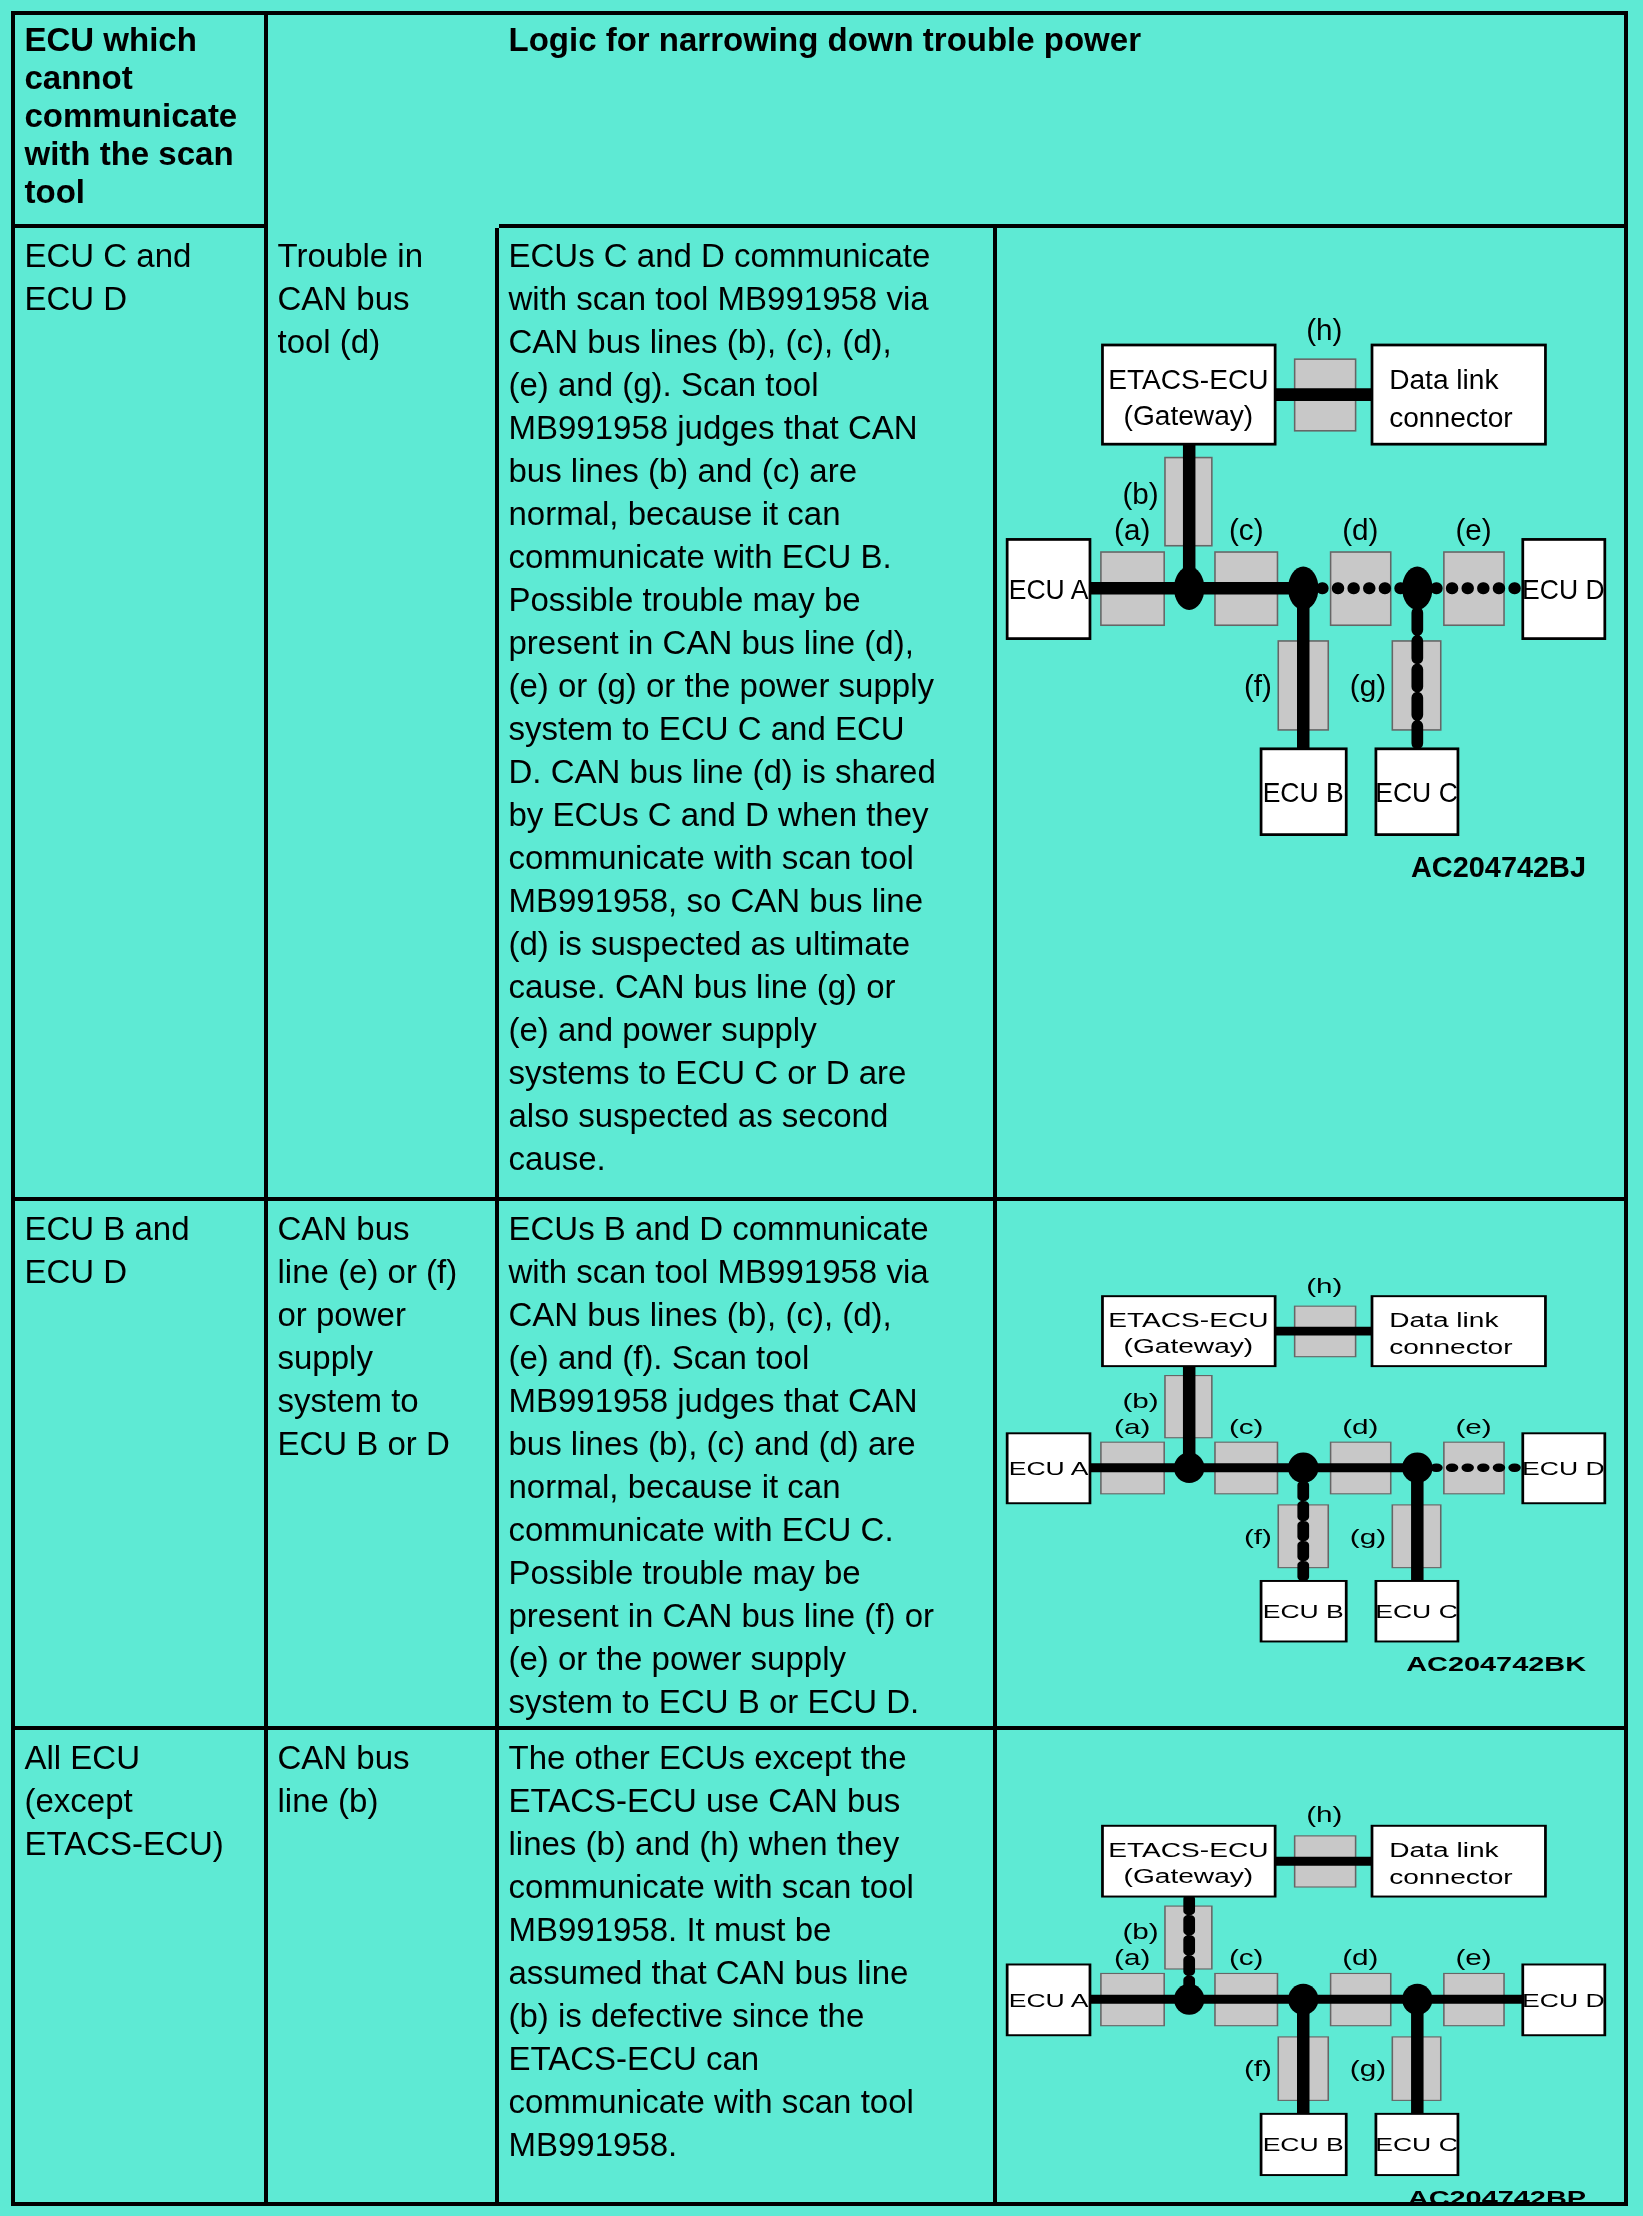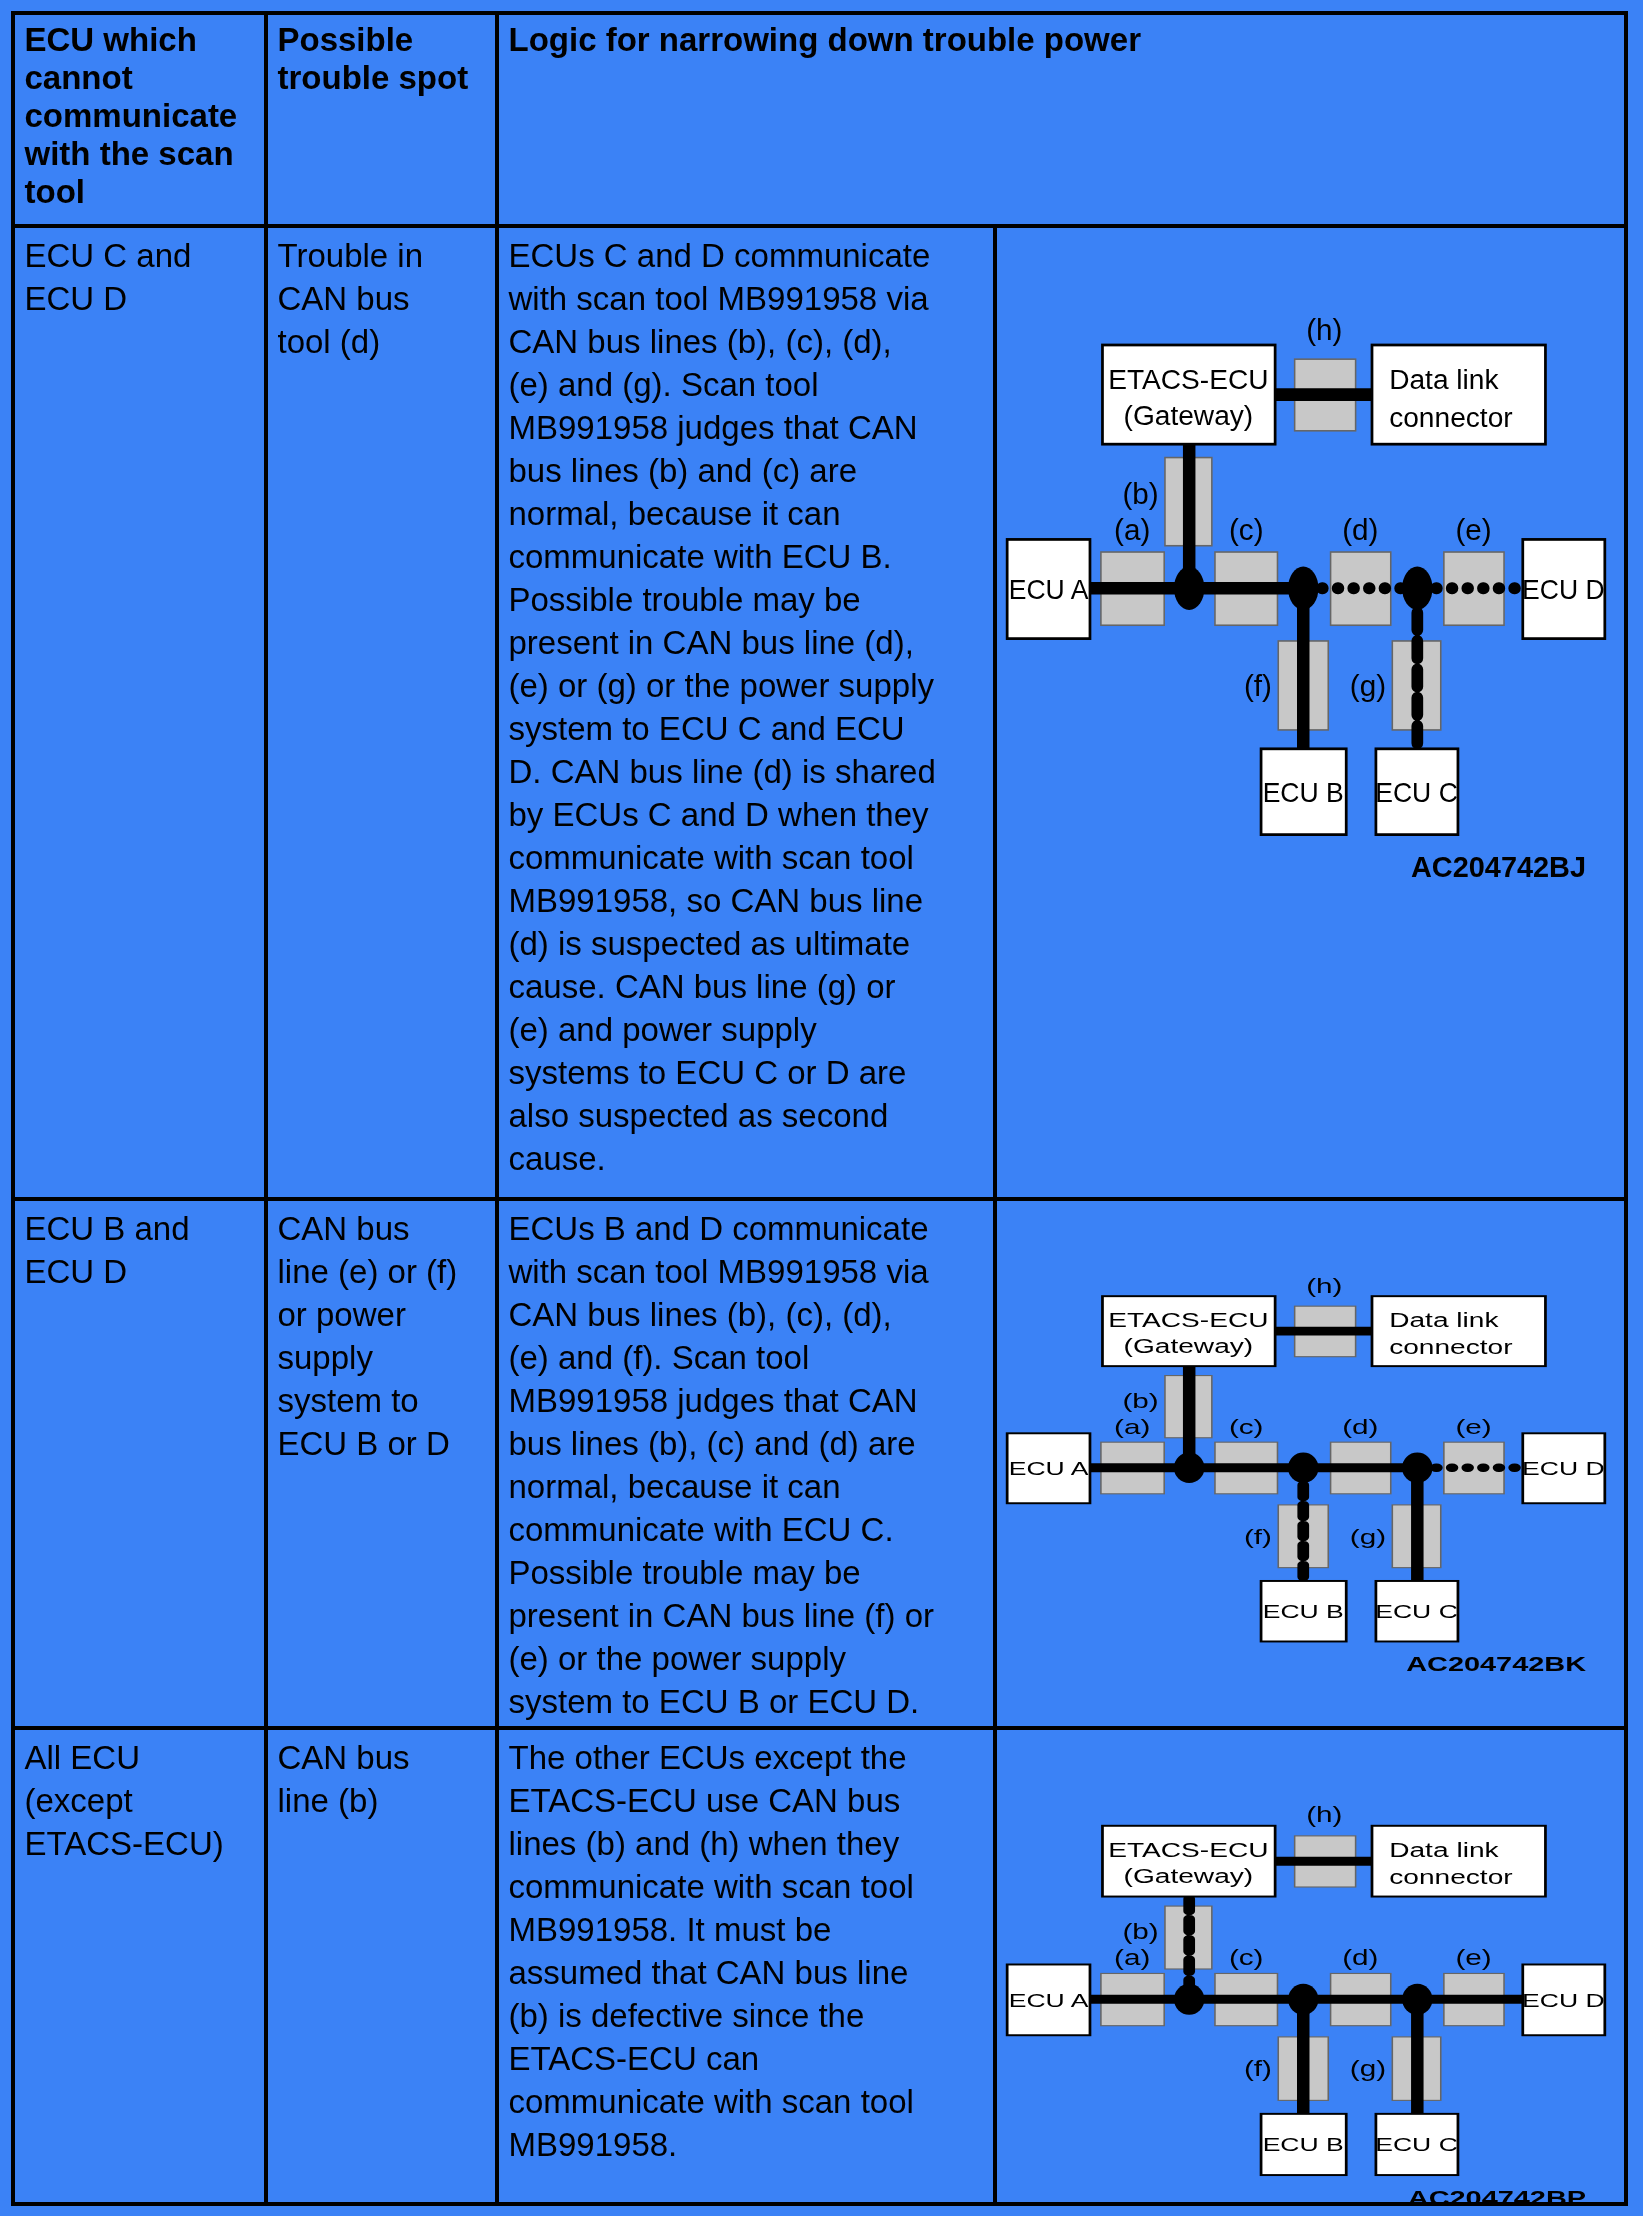--- a/index.html
+++ b/index.html
@@ -1,17 +1,17 @@
 <!DOCTYPE html>
 <html style="font-size:12.7px"><head>
 <meta charset="utf-8">
 <style>
   html,body { margin:0; padding:0; background:#ffffff; }
   .page {
-    position:relative; width:1644px; height:2216px; background:#3b82f6;
+    position:relative; width:1644px; height:2216px; background:#5eead4;
     font-family:"Liberation Sans","DejaVu Sans",sans-serif; color:#000;
   }
   .tbl {
     position:absolute; left:11px; top:11px;
     box-sizing:border-box; width:1617px; height:2195px;
     border:4px solid #000;
     display:grid;
     grid-template-columns:253px 231px 498px 1fr;
     grid-template-rows:213px 973px 529px 1fr;
   }
@@ -36,22 +36,20 @@
 <body>
 
 <div class="page">
   <div class="tbl">
 
     <div class="cell hdr">ECU which
 cannot
 communicate
 with the scan
 tool</div>
-    <div class="cell hdr">Possible
-trouble spot</div>
     <div class="cell hdr span2 last-col">Logic for narrowing down trouble power</div>
 
     <div class="cell">ECU C and
 ECU D</div>
     <div class="cell">Trouble in
 CAN bus
 tool (d)</div>
     <div class="cell">ECUs C and D communicate
 with scan tool MB991958 via
 CAN bus lines (b), (c), (d),

